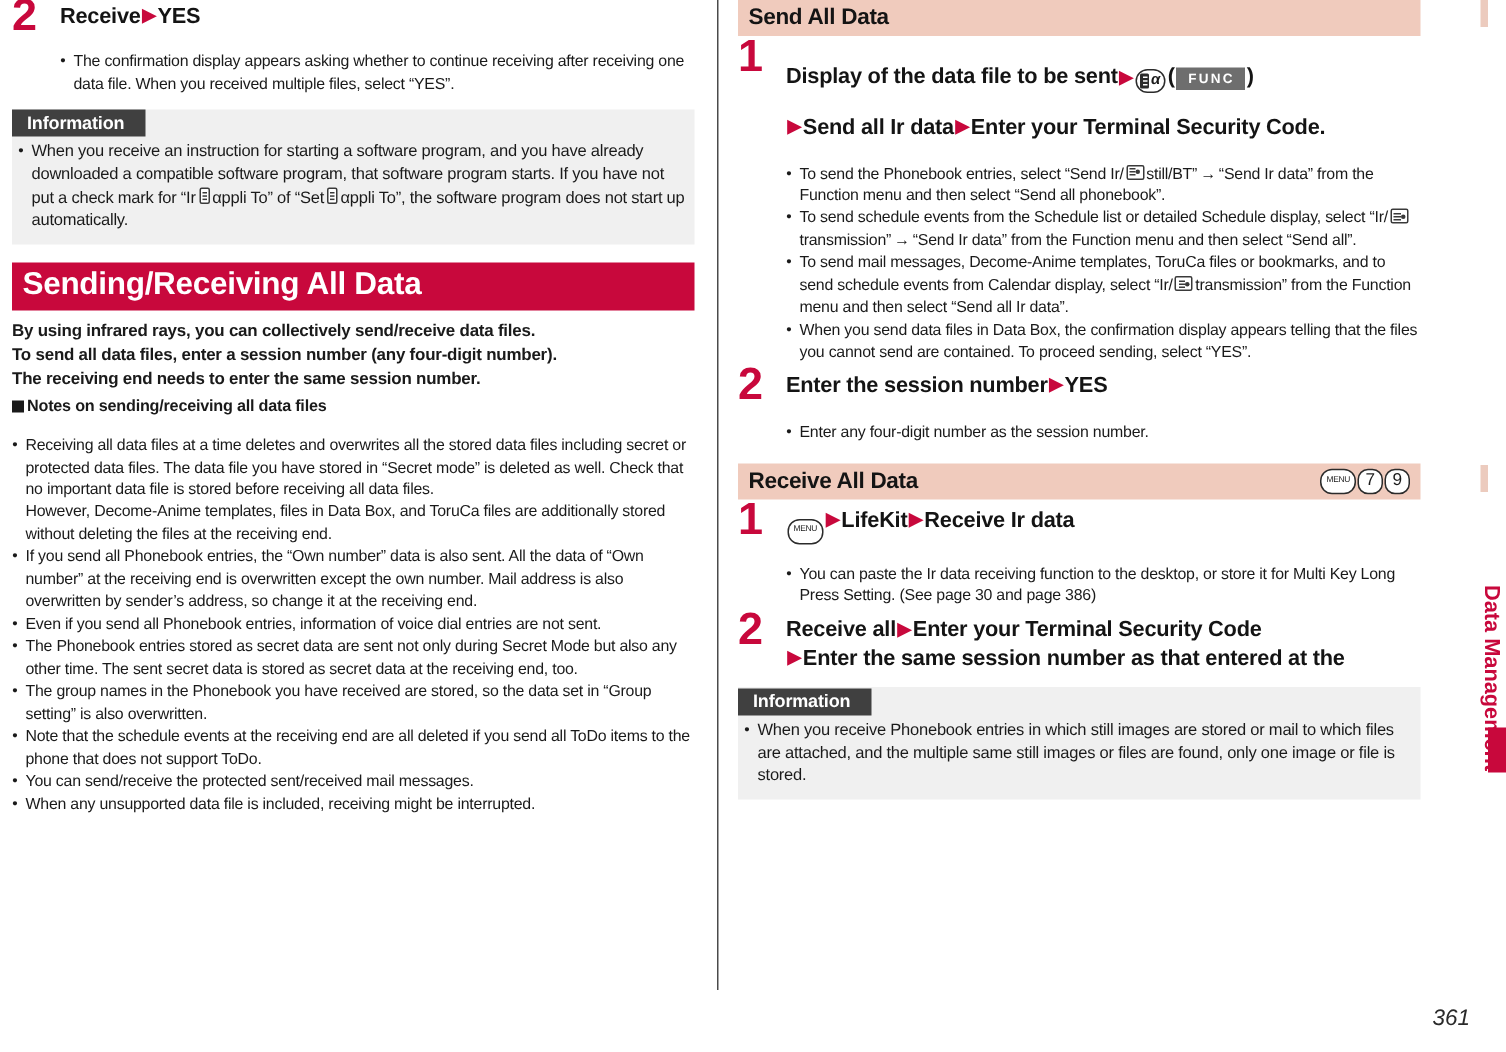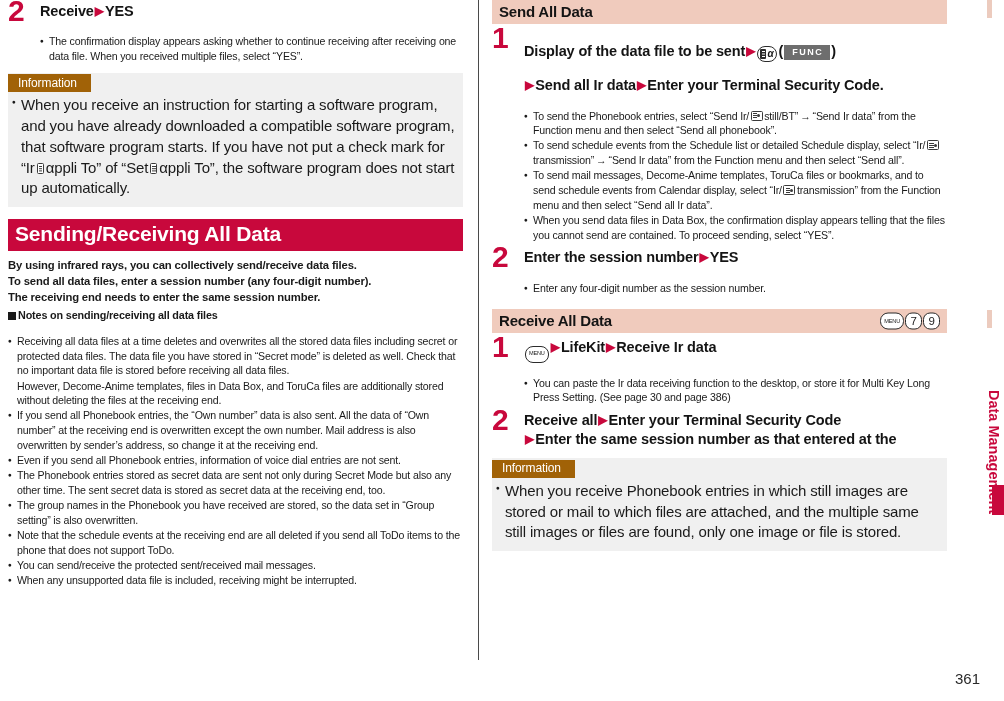--- a/index.html
+++ b/index.html
@@ -95,31 +95,31 @@
   ul.bl > li.nobullet::before { content: ""; }
 
   
   .info-panel {
     background: #f0f0f0;
     margin-top: 9px;
     padding: 0 0 7px 0;
   }
   .info-tag {
     display: inline-block;
-    background: #a16207;
+    background: #404040;
     color: #ffffff;
     font-size: 12px;
-    font-weight: normal;
+    font-weight: bold;
     padding: 1.5px 14px 2.5px 10px;
     letter-spacing: -0.1px;
   }
   .info-panel ul.bl {
     margin: 3px 5px 0 4px;
   }
-  .info-panel ul.bl > li { font-size: 15px; }
+  .info-panel ul.bl > li { font-size: 11px; }
 
   
   .banner {
     background: #c8083c;
     color: #ffffff;
     font-size: 21px;
     font-weight: bold;
     padding: 3px 0 5px 7px;
     margin: 12px 0 6px 0;
     letter-spacing: -0.2px;
@@ -335,20 +335,21 @@
   }
 
   
   .pageno {
     position: absolute;
     right: 24px;
     bottom: 14px;
     font-size: 15px;
     color: #2a2a2a;
     font-family: "Liberation Sans", sans-serif;
+    font-style: italic;
   }
   .spacer-12 { height: 12px; }
 </style>
 </head>
 <body>
 
 <div id="page">
 
   <div class="col-rule"></div>
 

